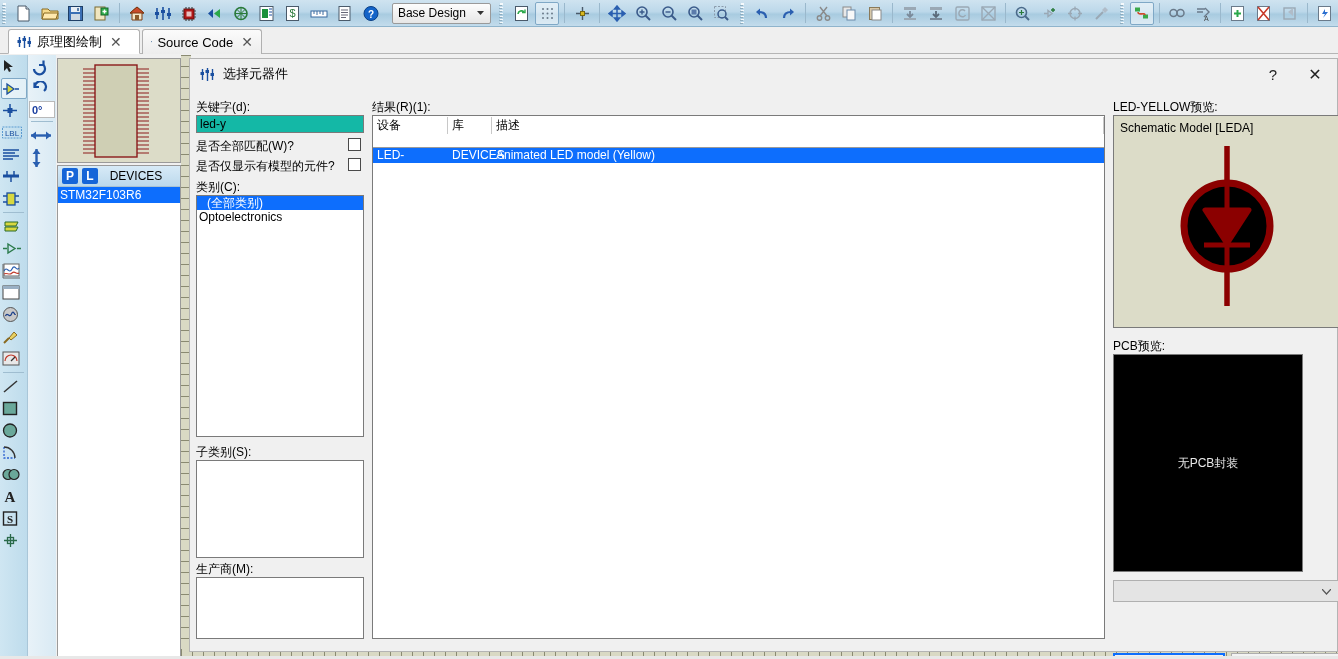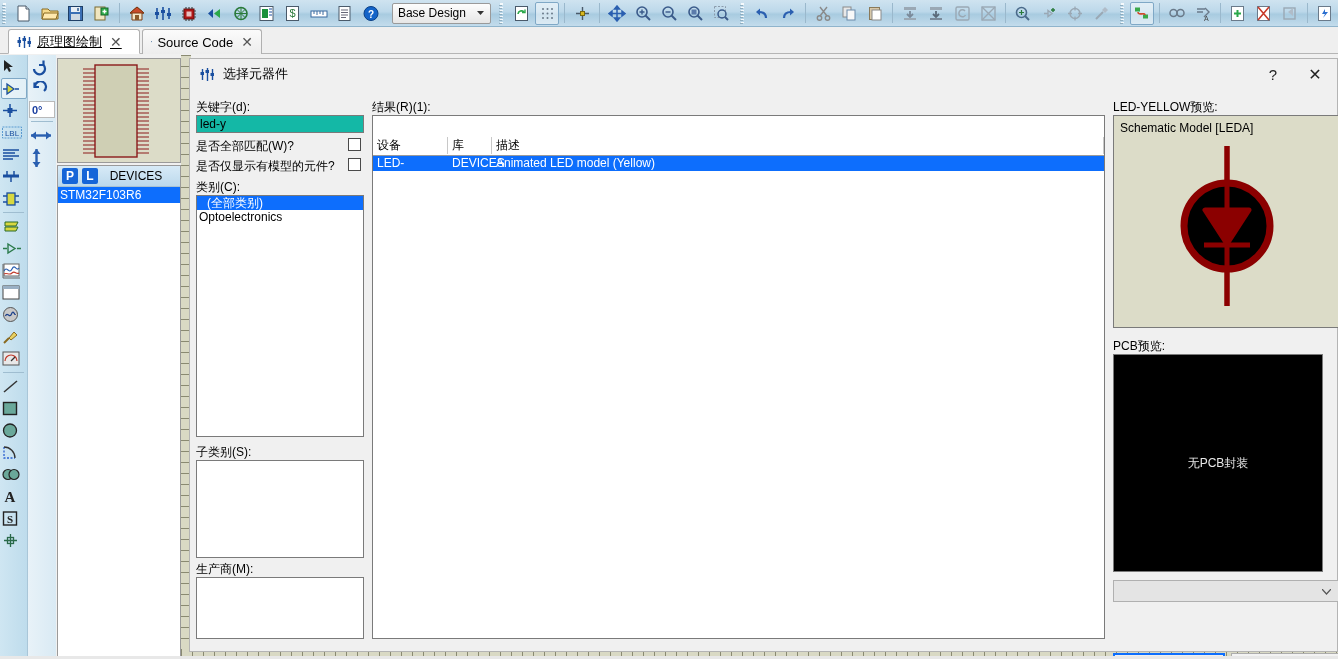--- a/index.html
+++ b/index.html
@@ -57,21 +57,21 @@
   }
   .tab {
     position: absolute; top: 2px; height: 25px;
     display: flex; align-items: center; gap: 5px;
     padding: 0 8px 0 8px;
     border: 1px solid #b0b0b0; border-bottom: none;
     border-radius: 3px 3px 0 0;
     background: linear-gradient(to bottom,#fbfbfb,#ededed);
     font-size: 13px;
   }
-  .tab.active { background: #fff; border-bottom: 1px solid #fff; z-index: 2; text-decoration: underline; }
+  .tab.active { background: #fff; border-bottom: 1px solid #fff; z-index: 2; }
   .tab .tlabel { white-space: nowrap; }
   .tab .tclose { font-size: 14px; color: #555; margin-left: 3px; }
 
   
   .vtools {
     position: absolute; left: 0; top: 55px; width: 28px; height: 604px;
     background: linear-gradient(to right,#cfe6f2,#bedcec);
     border-right: 1px solid #a9c6d8;
   }
   .vtools2 {
@@ -164,22 +164,22 @@
   }
   .lb-item { font-size: 12px; padding: 0 2px; height: 14px; line-height: 14px; }
   .lb-item.sel { background: #0d6efd; color: #fff; padding-left: 10px; }
   .chkbox {
     width: 13px; height: 13px; background: #fff; border: 1px solid #4a4a4a;
   }
 
   
   .res-table { position: absolute; background: #fff; border: 1px solid #7a7a7a; }
   .res-head {
-    height: 32px; display: flex; align-items: flex-end;
-    border-bottom: 1px solid #9a9a9a; background: #fff; margin-top: 8px;
+    height: 32px; display: flex; align-items: flex-start;
+    border-bottom: 1px solid #9a9a9a; background: #fff;
   }
   .res-head .th { font-size: 12px; padding-left: 4px; position: relative; height: 19px; line-height: 19px;}
   .res-head .th::after {
     content: ""; position: absolute; right: 0; top: 1px; bottom: 1px; width: 1px; background: #c8c8c8;
   }
   .res-row { height: 15px; display: flex; align-items: flex-start; background: #0d6efd; color: #fff; }
   .res-row .td { font-size: 12px; padding-left: 4px; line-height: 15px; }
 
   
   .prev-box {
@@ -806,21 +806,21 @@
             <line x1="113" y1="6" x2="113" y2="166" stroke-width="5"></line>
             <circle cx="113" cy="86" r="43" fill="#000" stroke-width="7"></circle>
             <line x1="113" y1="6" x2="113" y2="166" stroke-width="5"></line>
             <path d="M91 70h44l-22 34z" fill="#8b0000" stroke="#8b0000" stroke-width="5" stroke-linejoin="round"></path>
             <line x1="90" y1="105" x2="136" y2="105" stroke-width="5"></line>
           </g>
         </svg>
       </div>
 
       <span class="lbl" style="position:absolute;left:923px;top:249px">PCB预览:</span>
-      <div class="pcb-box" style="left:923px;top:265px;width:210px;height:218px">
+      <div class="pcb-box" style="left:923px;top:265px;width:190px;height:218px">
         <span class="pcb-text">无PCB封装</span>
       </div>
 
       <div class="combo-bottom" style="left:923px;top:491px;width:226px;height:22px">
         <span></span>
         <svg class="arr" width="9" height="6" viewBox="0 0 9 6">
             <path d="M0 0l4.5 5L9 0" fill="none" stroke="#555" stroke-width="1.2"></path>
           </svg>
       </div>
 

